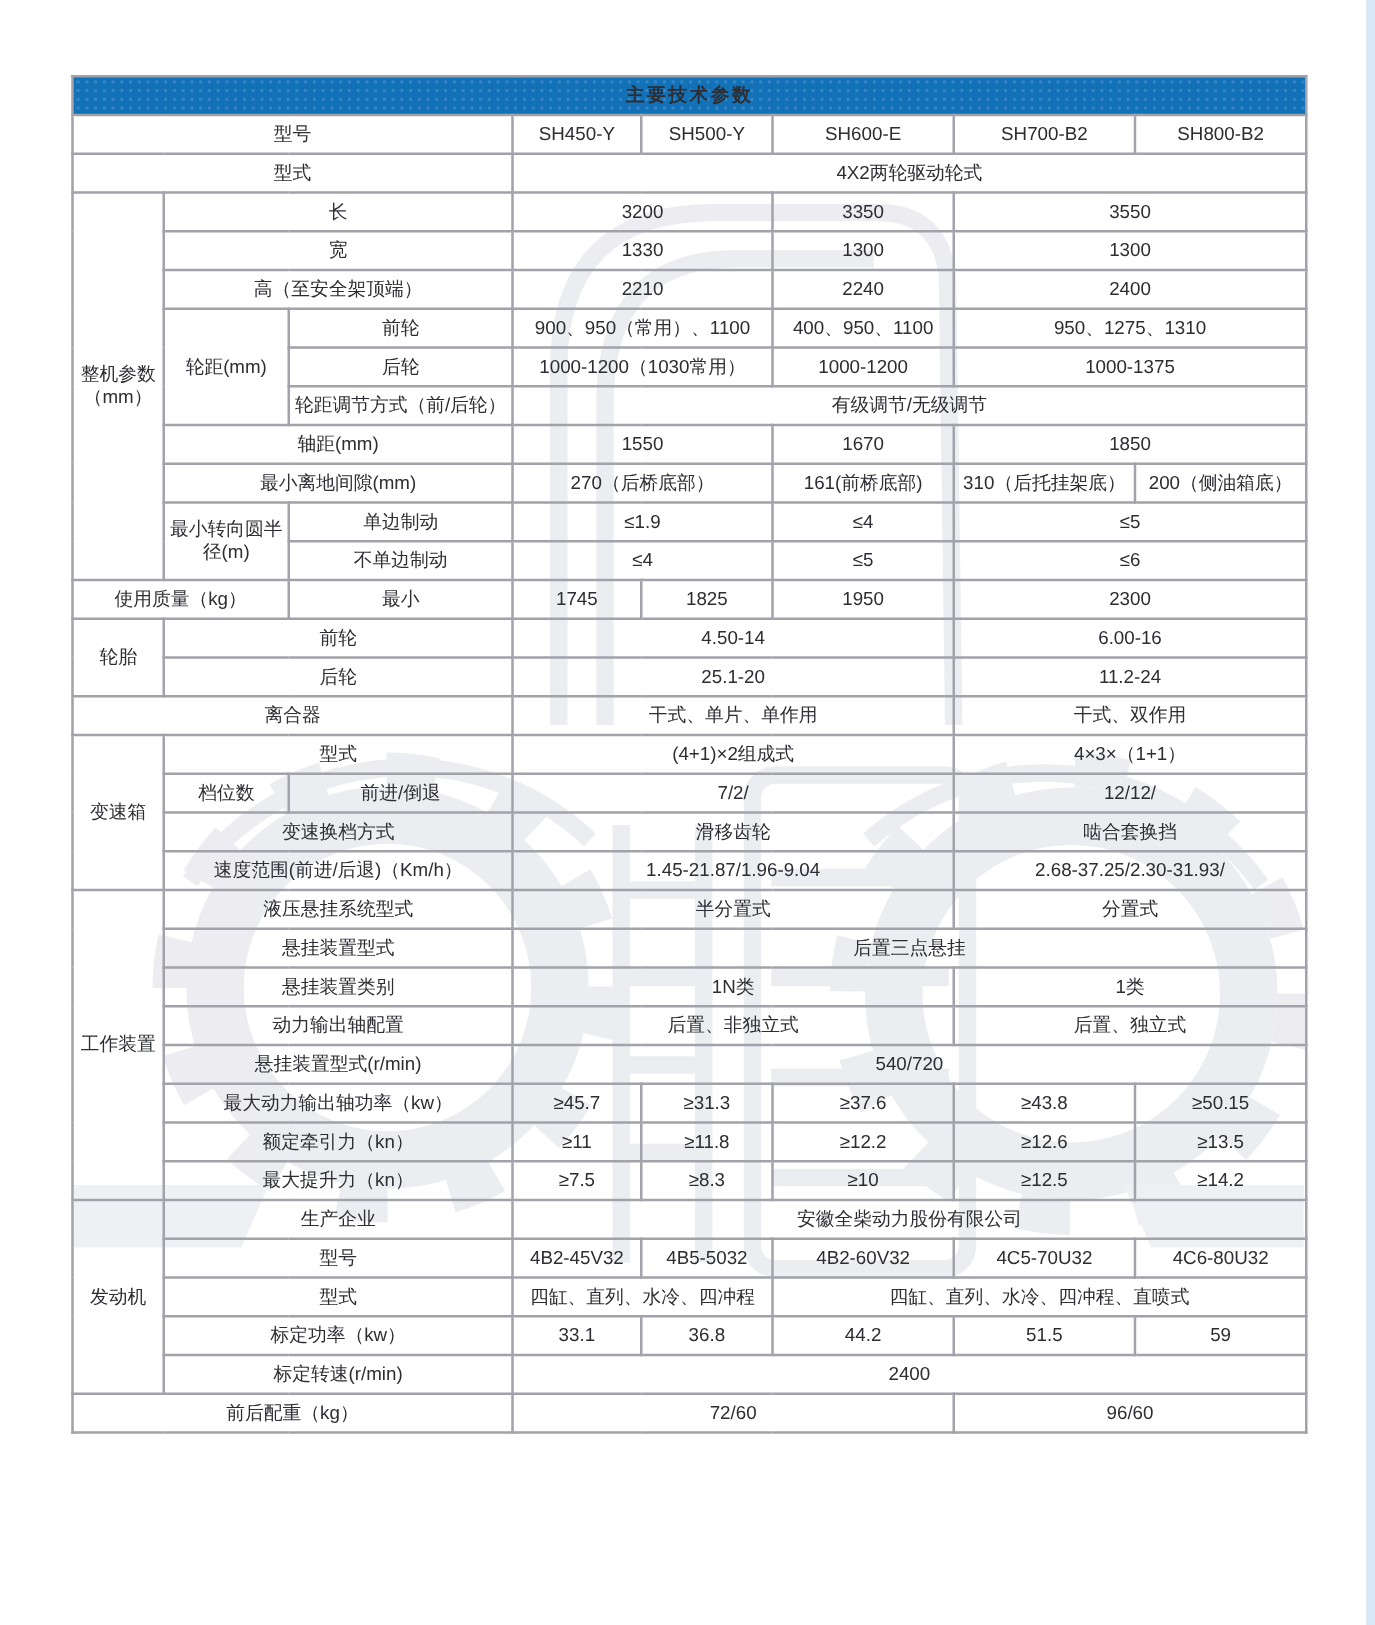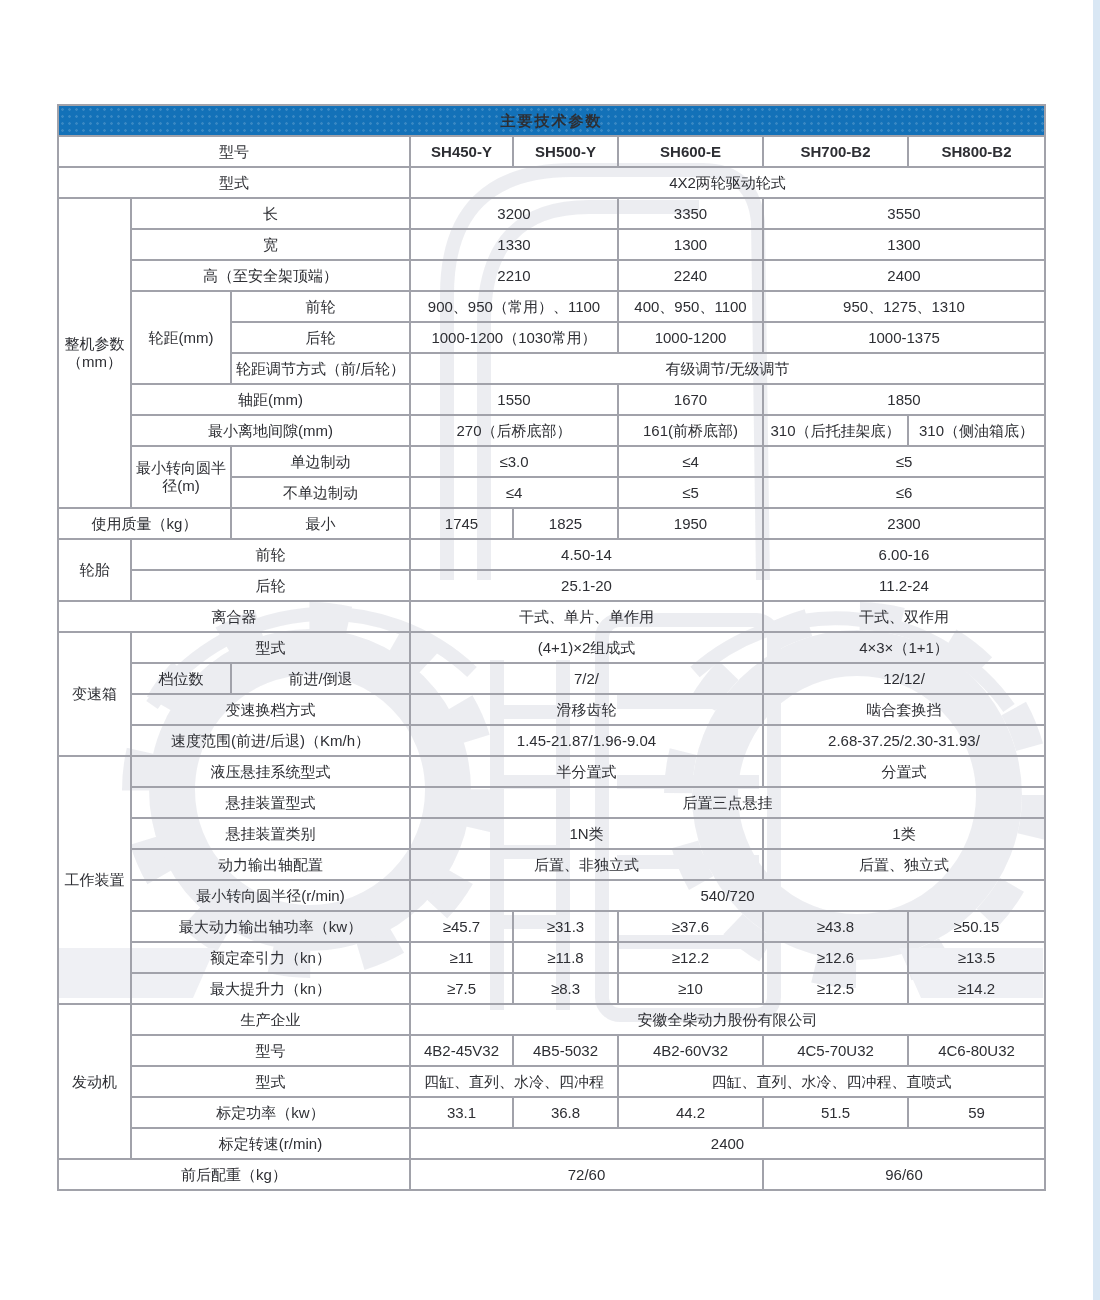--- a/index.html
+++ b/index.html
@@ -17,35 +17,34 @@
   .right-strip{
     position:absolute;top:0;right:0;width:7px;height:1300px;z-index:3;
   }
   .watermark{
     position:absolute;left:57px;top:60px;width:988px;height:1150px;z-index:0;
   }
   table.spec{
     position:absolute;left:57px;top:60px;width:988px;z-index:1;
     border-collapse:collapse;table-layout:fixed;background:transparent;
     border:2px solid var(--border-dark);
-    margin-top:44px;
   }
   table.spec th,table.spec td{
     border:2px solid var(--border);
     text-align:center;vertical-align:middle;
     height:31px;padding:1px 3px;
     font-size:15px;line-height:1.18;color:var(--text);
     word-break:break-word;
   }
   th.title-bar{
     height:36px;color:#ffffff;font-size:19px;font-weight:bold;letter-spacing:2px;
     background-image:radial-gradient(rgba(255,255,255,0.16) 1px, transparent 1.6px);
     background-size:7px 7px;
   }
-  td.model{font-weight:bold;font-size:16px;height:34px;}
+  td.model{font-weight:normal;font-size:16px;height:34px;}
   td.section{font-size:15px;}
   td.label{font-size:15px;}
   td.value{font-size:15px;}
 </style>
 </head>
 <body>
 
 <div class="watermark">
   <svg width="988" height="1150" viewBox="0 0 988 1150" xmlns="http://www.w3.org/2000/svg">
     <g fill="none" stroke="#ebecf0" stroke-width="14" opacity="0.9">
@@ -144,26 +143,26 @@
         <td colspan="2" class="label">轴距(mm)</td>
         <td colspan="2" class="value">1550</td>
         <td class="value">1670</td>
         <td colspan="2" class="value">1850</td>
       </tr>
       <tr>
         <td colspan="2" class="label">最小离地间隙(mm)</td>
         <td colspan="2" class="value">270（后桥底部）</td>
         <td class="value">161(前桥底部)</td>
         <td class="value">310（后托挂架底）</td>
-        <td class="value">310（侧油箱底）</td>
+        <td class="value">200（侧油箱底）</td>
       </tr>
       <tr>
         <td rowspan="2" class="label">最小转向圆半径(m)</td>
         <td class="label">单边制动</td>
-        <td colspan="2" class="value">≤3.0</td>
+        <td colspan="2" class="value">≤1.9</td>
         <td class="value">≤4</td>
         <td colspan="2" class="value">≤5</td>
       </tr>
       <tr>
         <td class="label">不单边制动</td>
         <td colspan="2" class="value">≤4</td>
         <td class="value">≤5</td>
         <td colspan="2" class="value">≤6</td>
       </tr>
       <tr>
@@ -226,21 +225,21 @@
         <td colspan="2" class="label">悬挂装置类别</td>
         <td colspan="3" class="value">1N类</td>
         <td colspan="2" class="value">1类</td>
       </tr>
       <tr>
         <td colspan="2" class="label">动力输出轴配置</td>
         <td colspan="3" class="value">后置、非独立式</td>
         <td colspan="2" class="value">后置、独立式</td>
       </tr>
       <tr>
-        <td colspan="2" class="label">最小转向圆半径(r/min)</td>
+        <td colspan="2" class="label">悬挂装置型式(r/min)</td>
         <td colspan="5" class="value">540/720</td>
       </tr>
       <tr>
         <td colspan="2" class="label">最大动力输出轴功率（kw）</td>
         <td class="value">≥45.7</td>
         <td class="value">≥31.3</td>
         <td class="value">≥37.6</td>
         <td class="value">≥43.8</td>
         <td class="value">≥50.15</td>
       </tr>

